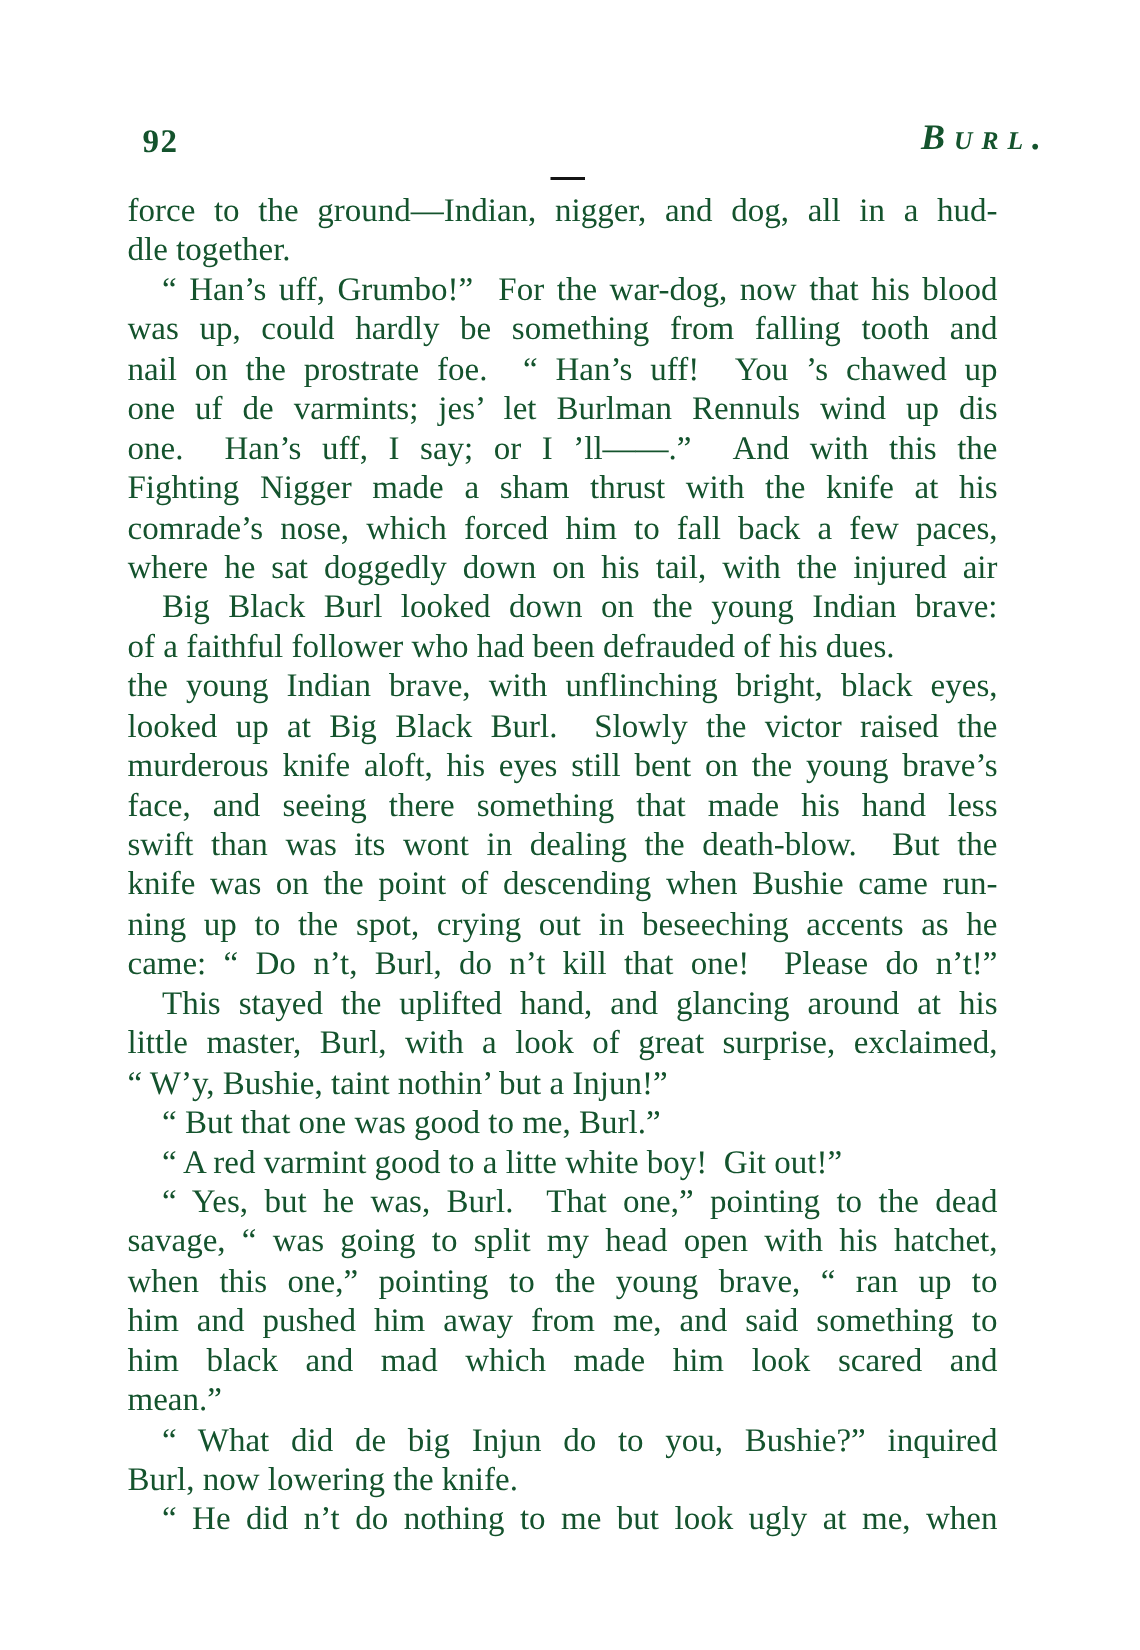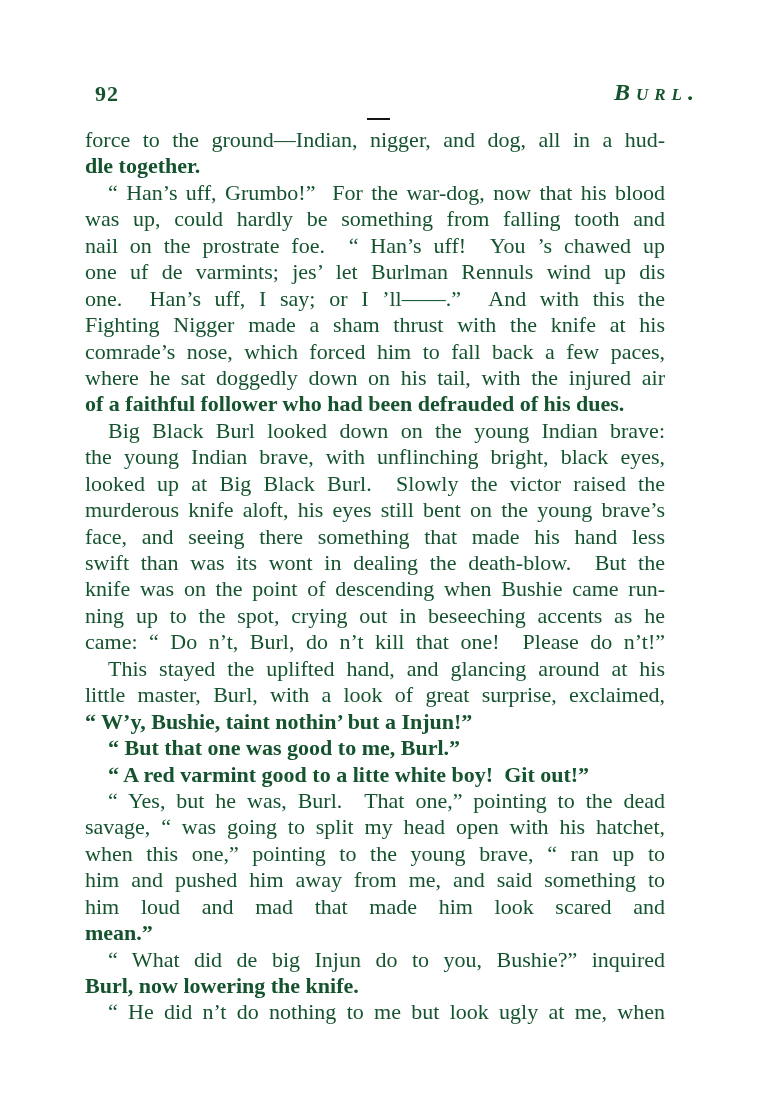--- a/index.html
+++ b/index.html
@@ -54,21 +54,20 @@
   }
   .line {
     height: 26.45px;
     text-align: justify;
     text-align-last: justify;
     overflow: hidden;
   }
   .line.last {
     text-align: center;
     text-align-last: left;
-    font-weight: bold;
   }
   .line.indent {
     text-indent: 23px;
   }
 </style>
 </head>
 <body>
 
 <div class="page">
   <div class="page-number">92</div>
@@ -78,38 +77,38 @@
       <div class="line">force to the ground—Indian, nigger, and dog, all in a hud-</div>
       <div class="line last">dle together.</div>
       <div class="line indent">“ Han’s uff, Grumbo!” &nbsp;For the war-dog, now that his blood</div>
       <div class="line">was up, could hardly be something from falling tooth and</div>
       <div class="line">nail on the prostrate foe. &nbsp;“ Han’s uff! &nbsp;You ’s chawed up</div>
       <div class="line">one uf de varmints; jes’ let Burlman Rennuls wind up dis</div>
       <div class="line">one. &nbsp;Han’s uff, I say; or I ’ll——.” &nbsp;And with this the</div>
       <div class="line">Fighting Nigger made a sham thrust with the knife at his</div>
       <div class="line">comrade’s nose, which forced him to fall back a few paces,</div>
       <div class="line">where he sat doggedly down on his tail, with the injured air</div>
+      <div class="line indent">Big Black Burl looked down on the young Indian brave:</div>
       <div class="line last">of a faithful follower who had been defrauded of his dues.</div>
-      <div class="line indent">Big Black Burl looked down on the young Indian brave:</div>
       <div class="line">the young Indian brave, with unflinching bright, black eyes,</div>
       <div class="line">looked up at Big Black Burl. &nbsp;Slowly the victor raised the</div>
       <div class="line">murderous knife aloft, his eyes still bent on the young brave’s</div>
       <div class="line">face, and seeing there something that made his hand less</div>
       <div class="line">swift than was its wont in dealing the death-blow. &nbsp;But the</div>
       <div class="line">knife was on the point of descending when Bushie came run-</div>
       <div class="line">ning up to the spot, crying out in beseeching accents as he</div>
       <div class="line">came: “ Do n’t, Burl, do n’t kill that one! &nbsp;Please do n’t!”</div>
       <div class="line indent">This stayed the uplifted hand, and glancing around at his</div>
       <div class="line">little master, Burl, with a look of great surprise, exclaimed,</div>
       <div class="line last">“ W’y, Bushie, taint nothin’ but a Injun!”</div>
       <div class="line indent last">“ But that one was good to me, Burl.”</div>
       <div class="line indent last">“ A red varmint good to a litte white boy! &nbsp;Git out!”</div>
       <div class="line indent">“ Yes, but he was, Burl. &nbsp;That one,” pointing to the dead</div>
       <div class="line">savage, “ was going to split my head open with his hatchet,</div>
       <div class="line">when this one,” pointing to the young brave, “ ran up to</div>
       <div class="line">him and pushed him away from me, and said something to</div>
-      <div class="line">him loud and mad that made him look scared and</div>
+      <div class="line">him black and mad which made him look scared and</div>
       <div class="line last">mean.”</div>
       <div class="line indent">“ What did de big Injun do to you, Bushie?” inquired</div>
       <div class="line last">Burl, now lowering the knife.</div>
       <div class="line indent">“ He did n’t do nothing to me but look ugly at me, when</div>
     </div>
 </div>
 
 </body></html>

